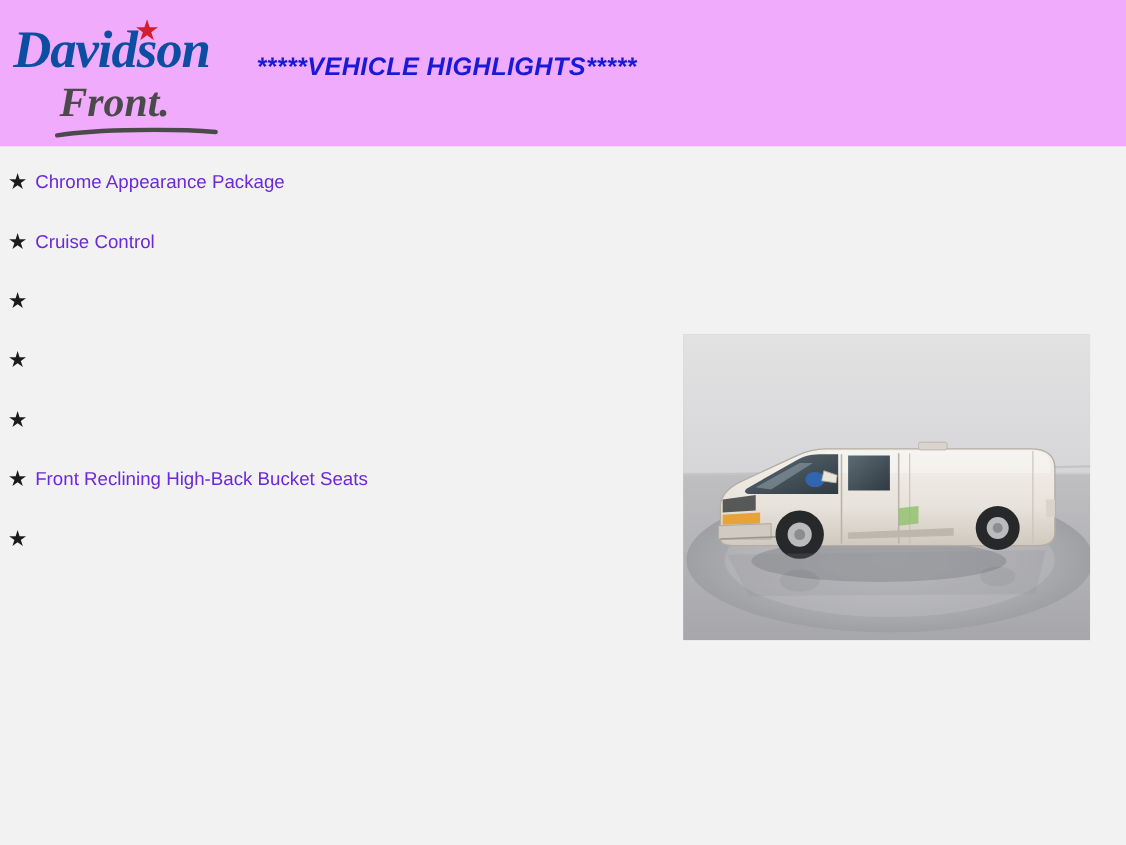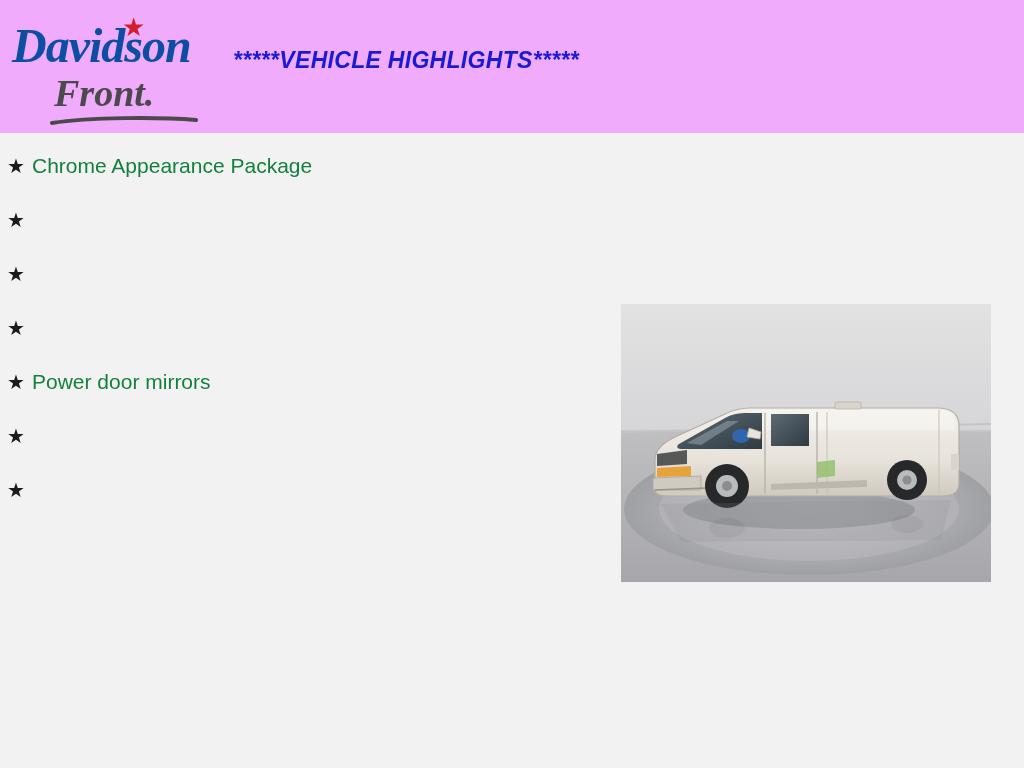--- a/index.html
+++ b/index.html
@@ -108,22 +108,22 @@
   .hl-star {
     flex: 0 0 auto;
     width: 32px;
     text-align: center;
     font-size: 20px;
     color: #1b1b1b;
     line-height: 30px;
   }
   .hl-text {
     flex: 1 1 auto;
-    font-size: 21px;
-    color: #15803d;
+    font-size: 17px;
+    color: #6d28d9;
     line-height: 30px;
     max-width: 470px;
   }
   
   .photo {
     position: absolute;
     left: 621px;
     top: 171px;
     width: 370px;
     height: 278px;
@@ -156,33 +156,34 @@
 
   <div class="content">
 
     <ul class="highlights">
       <li class="hl-item">
         <span class="hl-star">★</span>
         <span class="hl-text">Chrome Appearance Package</span>
       </li>
       <li class="hl-item">
         <span class="hl-star">★</span>
-      </li>
-      <li class="hl-item">
-        <span class="hl-star">★</span>
-      </li>
-      <li class="hl-item">
-        <span class="hl-star">★</span>
-      </li>
-      <li class="hl-item">
-        <span class="hl-star">★</span>
-        <span class="hl-text">Power door mirrors</span>
-      </li>
-      <li class="hl-item">
-        <span class="hl-star">★</span>
+        <span class="hl-text">Cruise Control</span>
+      </li>
+      <li class="hl-item">
+        <span class="hl-star">★</span>
+      </li>
+      <li class="hl-item">
+        <span class="hl-star">★</span>
+      </li>
+      <li class="hl-item">
+        <span class="hl-star">★</span>
+      </li>
+      <li class="hl-item">
+        <span class="hl-star">★</span>
+        <span class="hl-text">Front Reclining High-Back Bucket Seats</span>
       </li>
       <li class="hl-item">
         <span class="hl-star">★</span>
       </li>
     </ul>
 
     <div class="photo">
       <svg width="370" height="278" viewBox="0 0 370 278">
         <defs>
           <linearGradient id="bgGrad" x1="0" y1="0" x2="0" y2="1">

